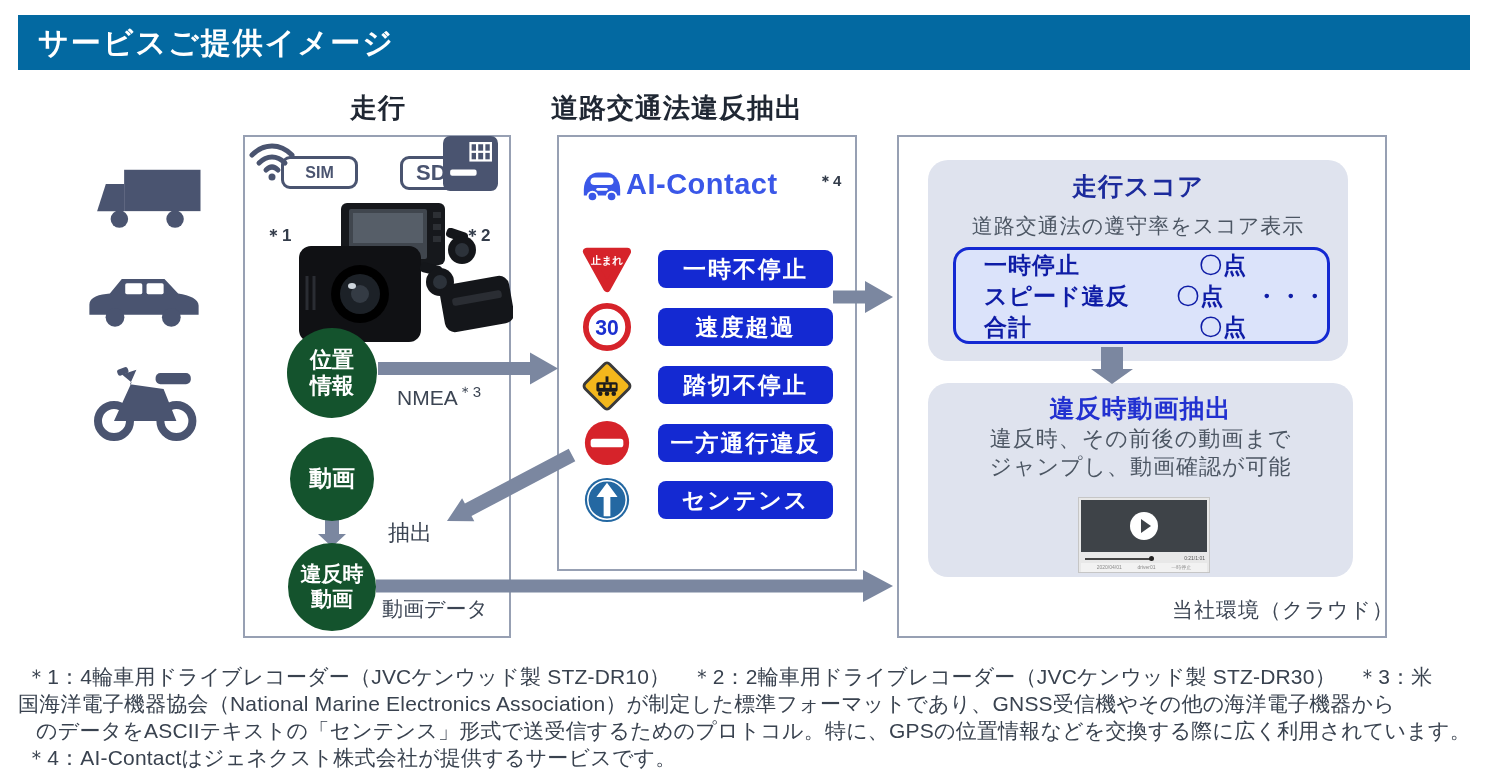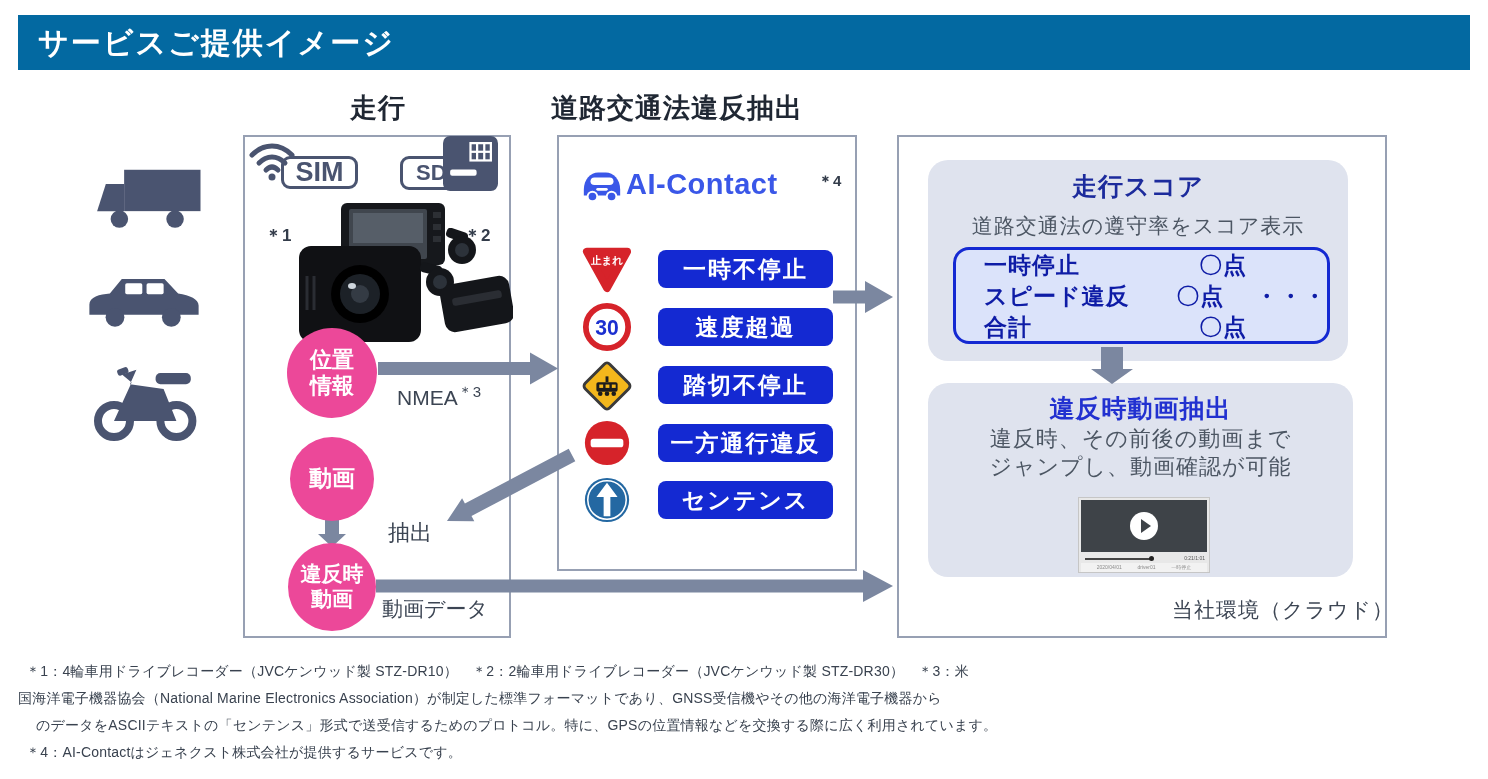--- a/index.html
+++ b/index.html
@@ -8,21 +8,21 @@
   .abs{position:absolute;}
   .titlebar{position:absolute;left:18px;top:15px;width:1452px;height:55px;background:#0369a1;}
   .titlebar span{display:block;padding-left:20px;line-height:55px;color:#ffffff;
                  font-size:30px;font-weight:bold;letter-spacing:2px;}
   .colhdr{position:absolute;top:88px;height:40px;line-height:40px;text-align:center;
           font-size:27px;font-weight:bold;color:#1f2733;letter-spacing:1px;}
   .box{position:absolute;border:2px solid #97a0b3;background:#ffffff;box-sizing:border-box;}
   .pill{position:absolute;border:3px solid #4a5470;border-radius:9px;color:#4a5470;font-weight:bold;
         display:flex;align-items:center;box-sizing:border-box;background:#fff;}
   .ref{position:absolute;font-size:17px;font-weight:bold;color:#333c4a;}
-  .circle{position:absolute;background:#ec4899;border-radius:50%;color:#fff;font-weight:bold;
+  .circle{position:absolute;background:#14532d;border-radius:50%;color:#fff;font-weight:bold;
           display:flex;flex-direction:column;align-items:center;justify-content:center;
           text-align:center;line-height:1.18;z-index:6;}
   .lbl{position:absolute;color:#3c4553;white-space:nowrap;}
   .vbtn{position:absolute;left:658px;width:175px;height:38px;background:#1429d2;border-radius:8px;
         color:#ffffff;font-weight:bold;font-size:23px;display:flex;align-items:center;
         justify-content:center;letter-spacing:2px;z-index:3;}
   .sign{position:absolute;left:582px;z-index:3;}
   .panel{position:absolute;background:#dfe3ee;border-radius:20px;}
   .ptitle{position:absolute;text-align:center;font-weight:bold;font-size:25px;letter-spacing:1px;}
   .ptext{position:absolute;text-align:center;font-size:21px;color:#4c5663;letter-spacing:1px;white-space:nowrap;}
@@ -37,21 +37,21 @@
   .pvideo{position:absolute;left:2px;top:2px;width:126px;height:52px;background:#3e4348;}
   .pplay{position:absolute;left:49px;top:12px;width:28px;height:28px;background:#fff;border-radius:50%;}
   .pplay i{position:absolute;left:11px;top:7px;border-style:solid;border-width:7px 0 7px 10px;
            border-color:transparent transparent transparent #3e4348;}
   .pctrl{position:absolute;left:6px;top:58px;width:120px;height:6px;}
   .pline{position:absolute;left:0;top:2px;width:66px;height:2px;background:#444;}
   .pdot{position:absolute;left:64px;top:0;width:5px;height:5px;background:#222;border-radius:50%;}
   .ptime{position:absolute;right:0;top:-1px;font-size:5px;color:#555;}
   .pmeta{position:absolute;left:2px;top:65px;width:126px;height:9px;background:#f2f2f2;
          font-size:5px;color:#8a8a8a;line-height:9px;display:flex;justify-content:space-evenly;}
-  .fnote{position:absolute;color:#39424f;font-size:14px;white-space:nowrap;letter-spacing:0.2px;}
+  .fnote{position:absolute;color:#39424f;font-size:21px;white-space:nowrap;letter-spacing:0.2px;}
   svg{display:block;}
 </style>
 </head>
 <body>
 
 <div class="stage">
 
   <div class="titlebar">
     <span>サービスご提供イメージ</span>
   </div>
@@ -93,21 +93,21 @@
   <div class="box" style="left:243px;top:135px;width:268px;height:503px;"></div>
   <div>
     <svg class="abs" style="left:246px;top:138px;z-index:2;" width="52" height="44" viewBox="0 0 48 44">
       <g stroke="#4a5470" stroke-width="5" fill="none" stroke-linecap="round">
         <path d="M4 17 C16 5 32 5 44 17"></path>
         <path d="M11 25 C19 17 29 17 37 25"></path>
         <path d="M18 32 C22 28 26 28 30 32"></path>
       </g>
       <circle cx="24" cy="39" r="3.5" fill="#4a5470"></circle>
     </svg>
-    <div class="pill" style="left:281px;top:156px;width:77px;height:33px;justify-content:center;font-size:27px;">
+    <div class="pill" style="left:281px;top:156px;width:77px;height:33px;justify-content:center;font-size:16px;">
       <span>SIM</span>
     </div>
     <div class="pill" style="left:400px;top:156px;width:94px;height:34px;padding-left:13px;font-size:22px;">
       <span>SD</span>
     </div>
     <svg class="abs" style="left:443px;top:136px;z-index:2;" width="55" height="55" viewBox="0 0 54 54">
       <rect x="0" y="0" width="54" height="54" rx="7" fill="#4a5470"></rect>
       <g stroke="#ffffff" stroke-width="2.2" fill="none">
         <rect x="27" y="7" width="20" height="17"></rect>
         <line x1="33.5" y1="7" x2="33.5" y2="24"></line>

